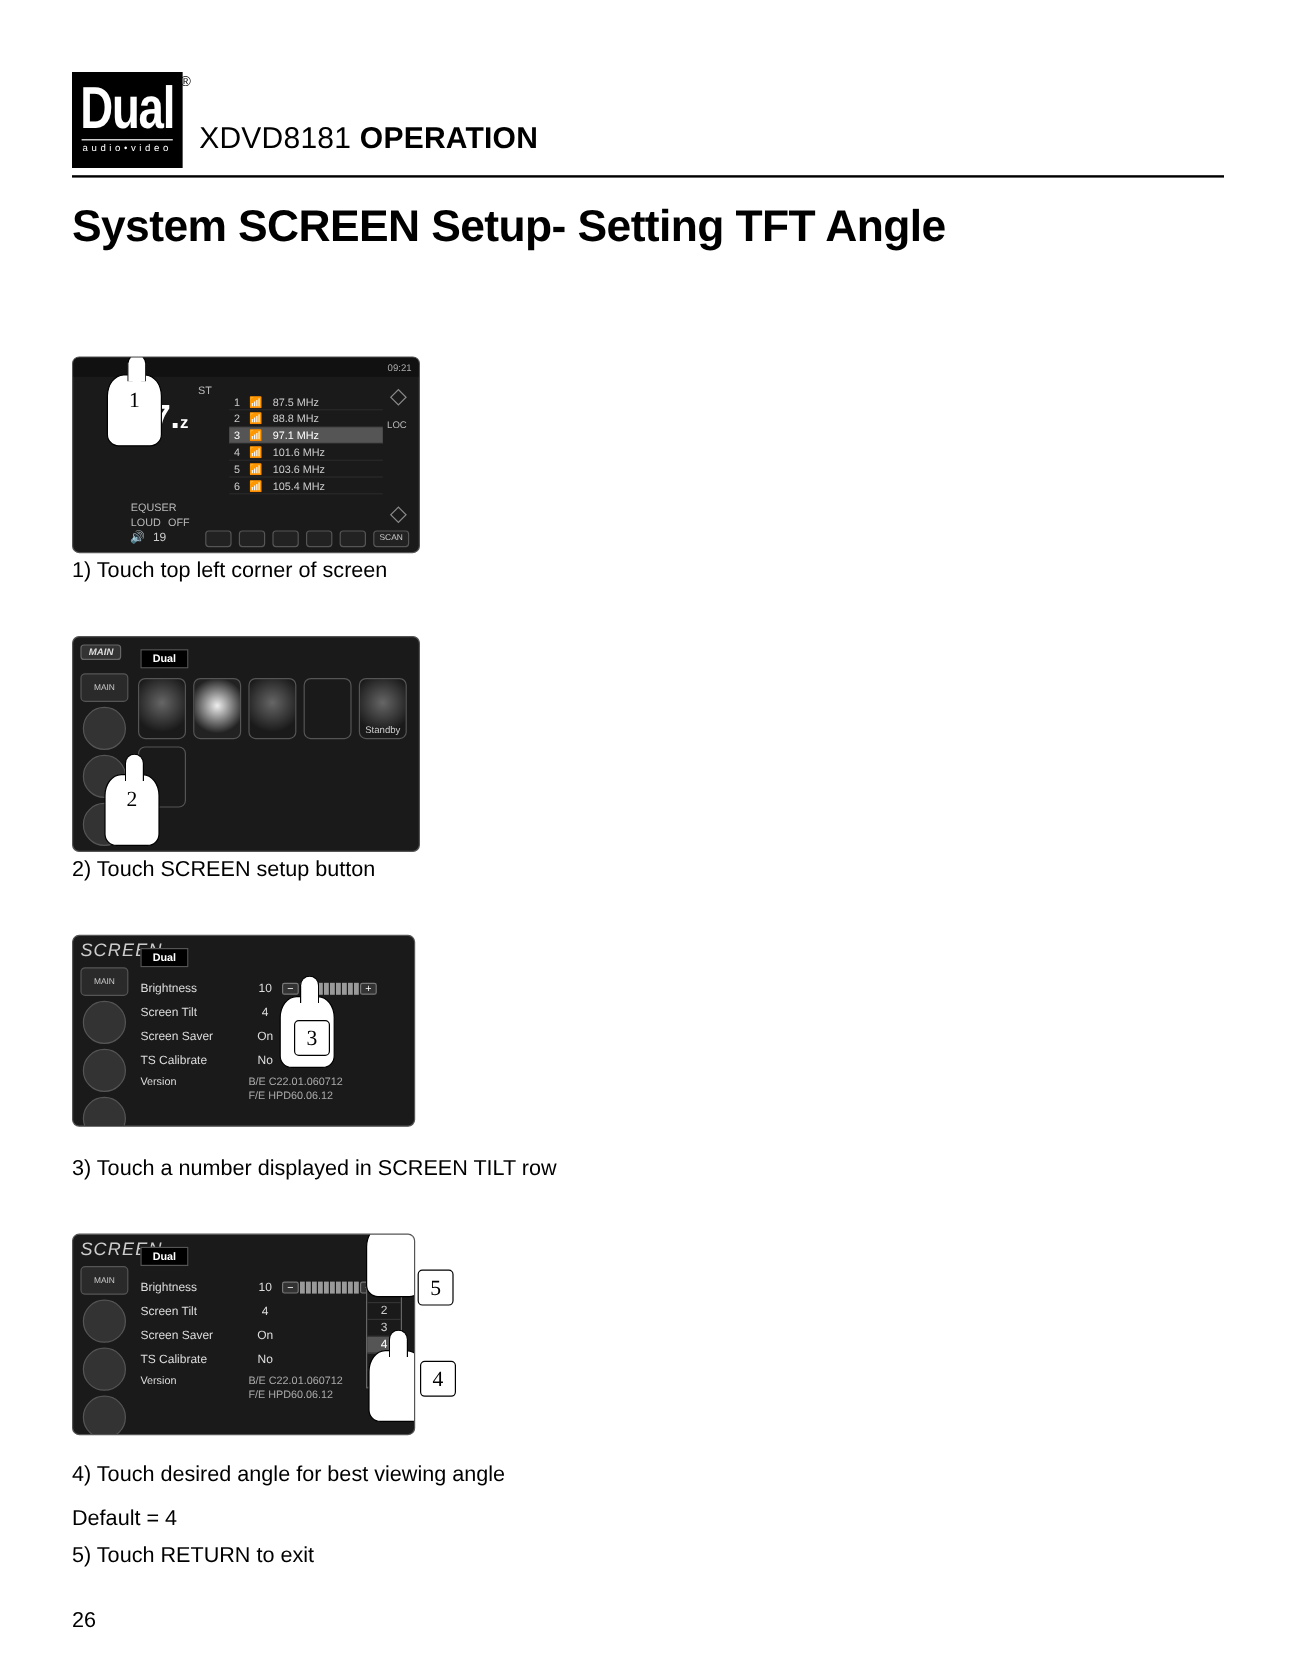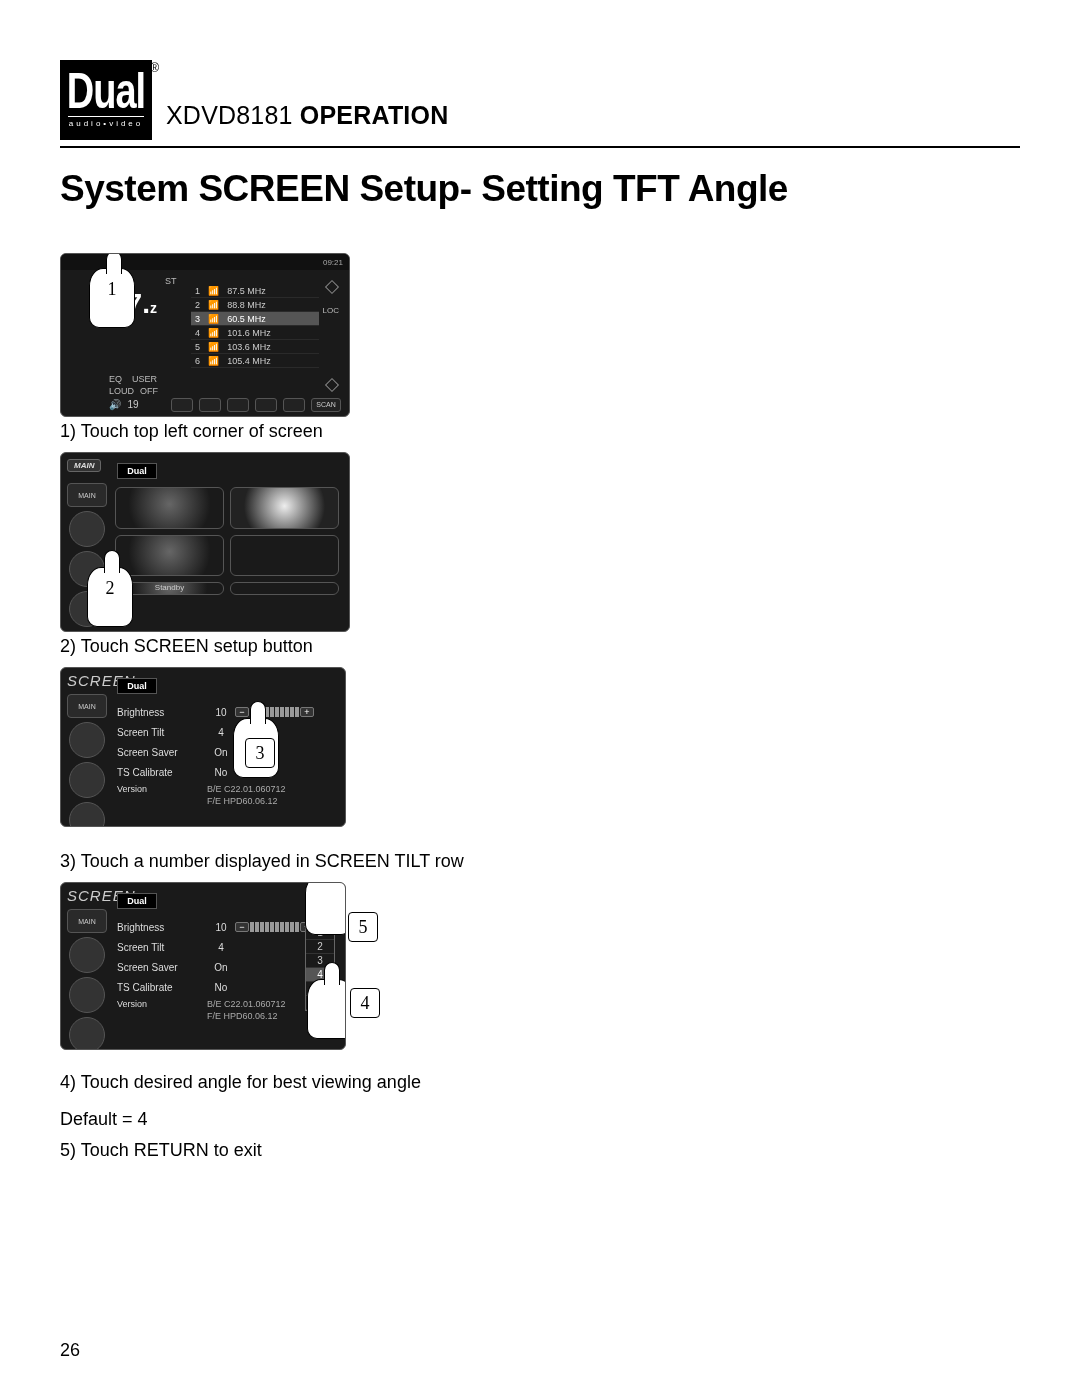--- a/index.html
+++ b/index.html
@@ -32,20 +32,21 @@
   .right-col { width: 600px; font-size: 18px; }
   .intro { line-height: 1.3; margin-bottom: 90px; }
   .step-label { font-weight: 900; }
   .caption { margin: 4px 0 10px 0; }
 
   
   .shot {
     background: #1a1a1a; border: 1px solid #555; border-radius: 6px;
     position: relative; overflow: hidden; color: #ddd;
     font-family: Arial, sans-serif;
+    margin-top: 44px;
   }
   .shot .top-bar { height: 16px; background: #111; display: flex; justify-content: flex-end; align-items: center; padding: 0 6px; font-size: 8px; color: #aaa; }
   .side-tabs { position: absolute; left: 6px; top: 30px; width: 40px; display: flex; flex-direction: column; gap: 4px; }
   .side-tab { background: #2a2a2a; border: 1px solid #555; border-radius: 4px; height: 24px; display:flex; align-items:center; justify-content:center; font-size:7px; color:#ccc;}
   .side-tab.round { border-radius: 50%; width: 36px; height: 36px; margin-left:2px; background:#333; }
   .hand {
     position: absolute; background: #fff; border: 1.5px solid #000;
     border-radius: 14px 14px 10px 10px / 18px 18px 10px 10px;
     width: 46px; height: 60px;
   }
@@ -65,33 +66,33 @@
   .shot1 { width: 290px; height: 164px; }
   .shot1 .freq-big {
     position: absolute; left: 50px; top: 34px; font-size: 28px; color: #fff; font-weight: 700;
   }
   .shot1 .fm { position: absolute; left: 54px; top: 22px; font-size: 9px; color:#bbb; }
   .shot1 .st { position: absolute; left: 104px; top: 22px; font-size: 9px; color:#bbb; }
   .shot1 .loc { position: absolute; right: 10px; top: 52px; font-size:8px; color:#bbb;}
   .shot1 .presets { position:absolute; left: 130px; top: 30px; right: 30px; }
   .shot1 .preset-row { display:flex; align-items:center; font-size: 9px; color:#ccc; height: 14px; gap:8px; border-bottom: 1px solid #2a2a2a; padding:0 4px;}
   .shot1 .preset-row.sel { background:#555; color:#fff; }
-  .shot1 .eq-row { position:absolute; left: 48px; bottom: 32px; font-size:9px; color:#bbb; display:flex; gap:10px;}
+  .shot1 .eq-row { position:absolute; left: 48px; bottom: 32px; font-size:9px; color:#bbb; display:flex; }
   .shot1 .loud-row { position:absolute; left: 48px; bottom: 20px; font-size:9px; color:#bbb; display:flex; gap:6px;text-align:center;}
   .shot1 .vol-row { position:absolute; left: 48px; bottom: 6px; font-size:10px; color:#ccc; display:flex; gap:6px; align-items:center;}
   .shot1 .bottom-icons { position:absolute; right: 8px; bottom: 4px; display:flex; gap:6px; }
   .shot1 .bi { width: 22px; height: 14px; border:1px solid #555; border-radius:3px; background:#222;}
   .shot1 .dia { position:absolute; right: 12px; top: 28px; width:10px; height:10px; border:1px solid #888; transform: rotate(45deg);}
   .shot1 .dia2 { top:auto; bottom: 26px; }
 
   
   .shot2 { width: 290px; height: 180px; }
   .shot2-main { position:absolute; left: 6px; top: 6px; background:#333; border:1px solid #666; border-radius:3px; padding:1px 6px; font-size:8px; font-style:italic; font-weight:bold;}
   .shot2-dual { position:absolute; left: 56px; top: 10px; width:40px; height:16px; background:#000; border:1px solid #555; color:#fff; font-size:9px; font-weight:900; display:flex; align-items:center; justify-content:center;}
-  .shot2 .grid { position:absolute; left:54px; top:34px; right:10px; bottom:36px; display:grid; grid-template-columns: repeat(2,1fr); grid-template-rows: repeat(2,1fr); gap:6px; }
+  .shot2 .grid { position:absolute; left:54px; top:34px; right:10px; bottom:36px; display:grid; grid-template-columns: repeat(5,1fr); grid-template-rows: repeat(2,1fr); gap:6px; }
   .shot2 .cell { background: radial-gradient(circle at 50% 40%, #666, #1a1a1a 70%); border:1px solid #555; border-radius:6px; display:flex; align-items:flex-end; justify-content:center; font-size:8px; color:#ccc; padding-bottom:2px;}
   .shot2 .cell.cd { background: radial-gradient(circle at 50% 45%, #eee, #888 35%, #222 70%); }
 
   
   .shotS { width: 286px; }
   .shotS .scr-label { position:absolute; left: 6px; top: 4px; font-size:15px; color:#ccc; font-style:italic; letter-spacing:1px;}
   .shotS .dual2 { position:absolute; left: 56px; top: 10px; width:40px; height:16px; background:#000; border:1px solid #555; color:#fff; font-size:9px; font-weight:900; display:flex; align-items:center; justify-content:center;}
   .settings { position:absolute; left: 56px; top: 34px; right: 12px; font-size:10px; color:#ddd; }
   .srow { display:flex; align-items:center; height: 20px; }
   .srow .lab { width: 90px; }
@@ -151,21 +152,21 @@
             <span>87.5 MHz</span>
           </div>
         <div class="preset-row">
             <span>2</span>
             <span>📶</span>
             <span>88.8 MHz</span>
           </div>
         <div class="preset-row sel">
             <span>3</span>
             <span>📶</span>
-            <span>60.5 MHz</span>
+            <span>97.1 MHz</span>
           </div>
         <div class="preset-row">
             <span>4</span>
             <span>📶</span>
             <span>101.6 MHz</span>
           </div>
         <div class="preset-row">
             <span>5</span>
             <span>📶</span>
             <span>103.6 MHz</span>

